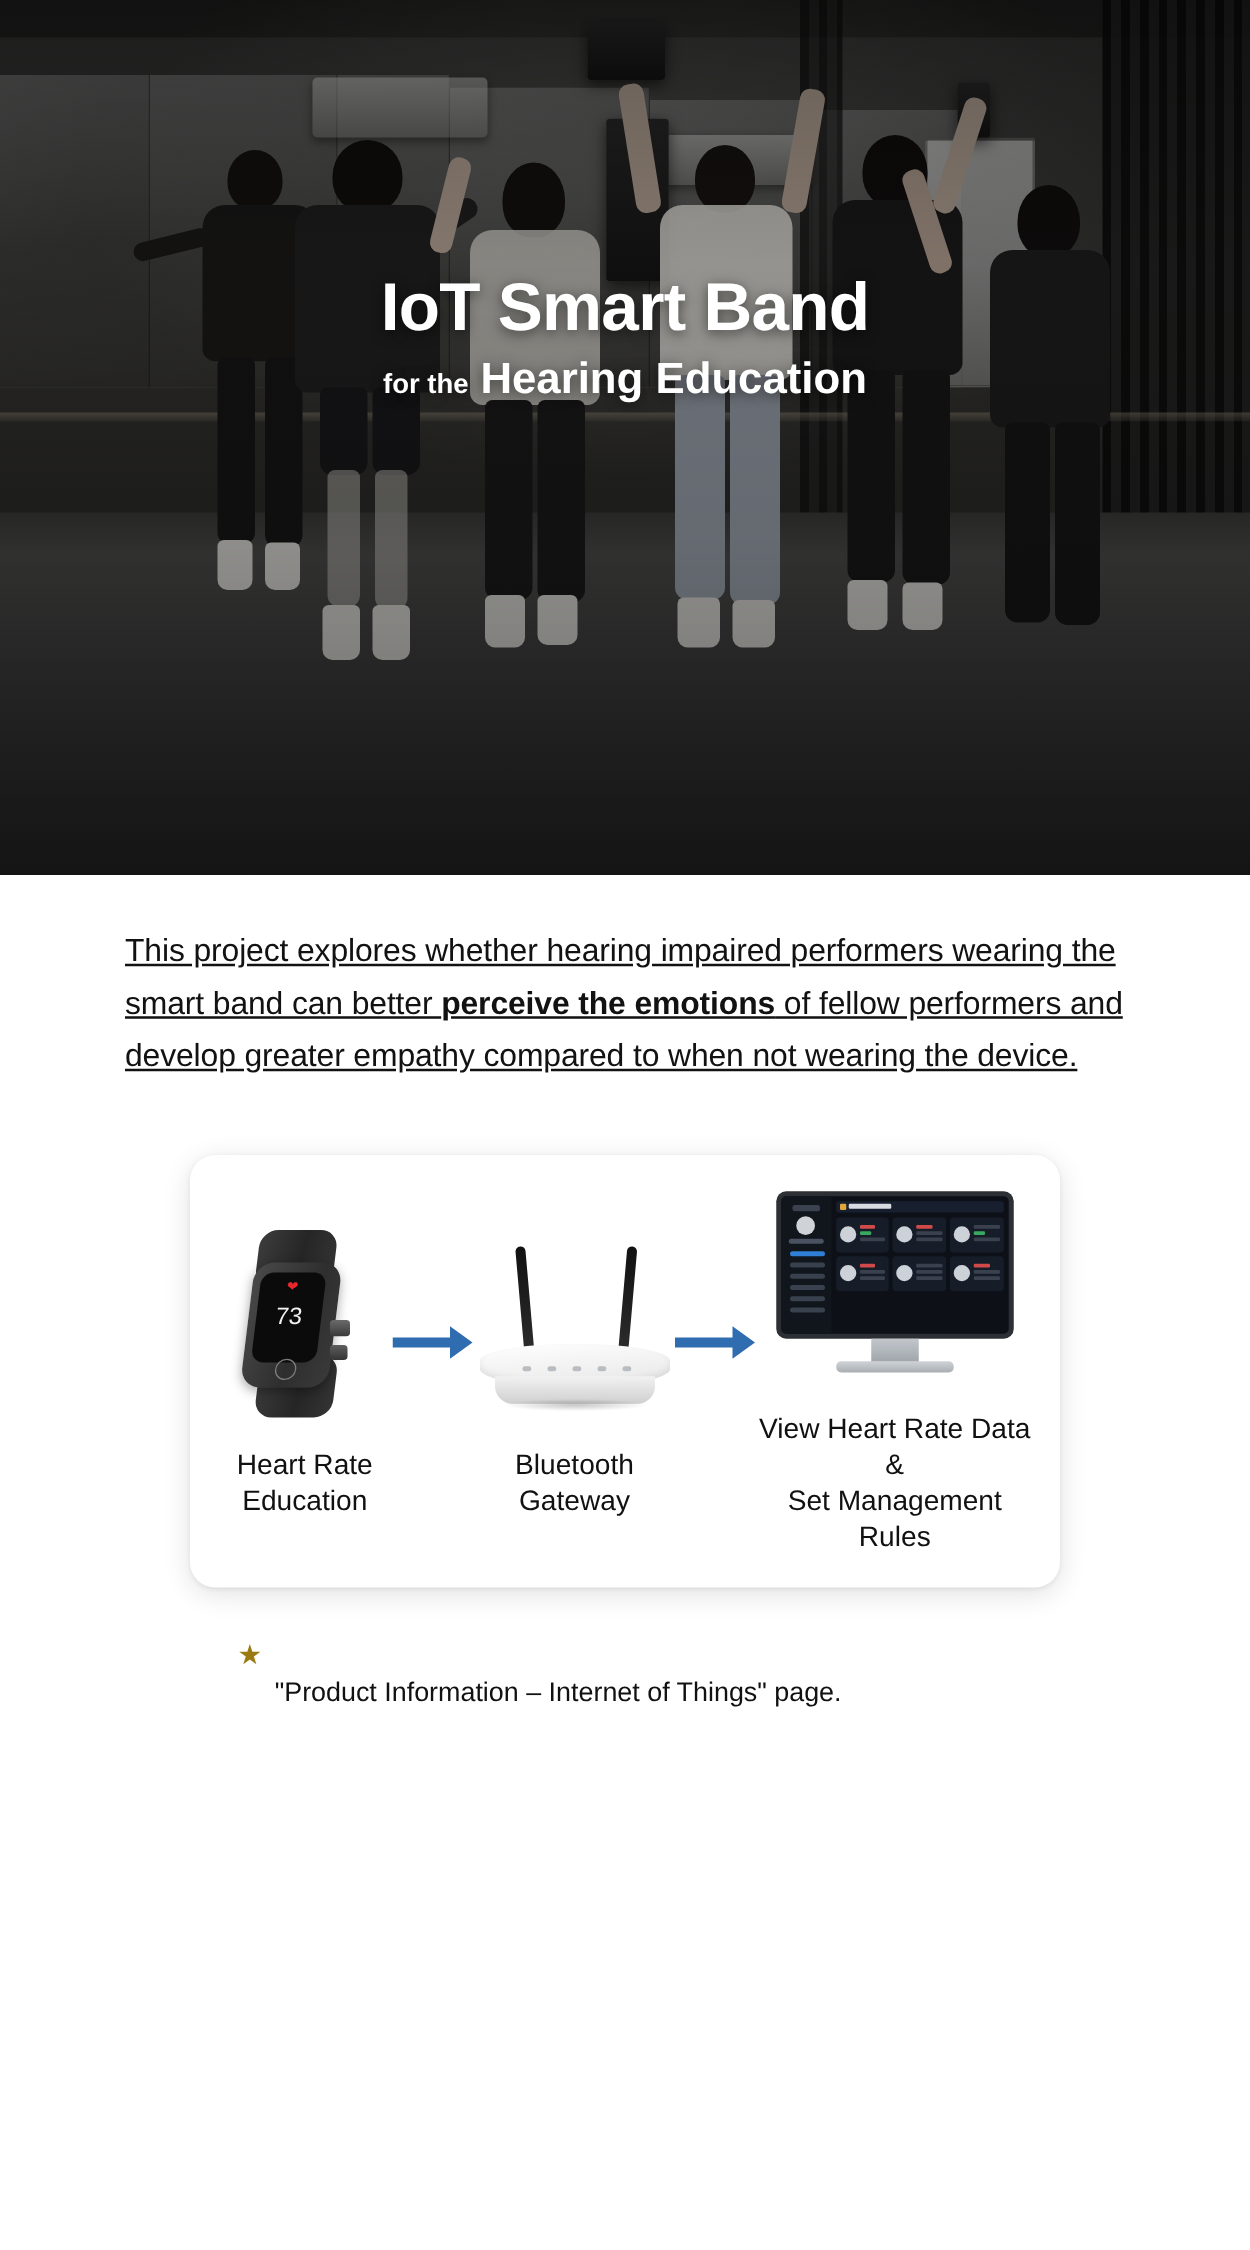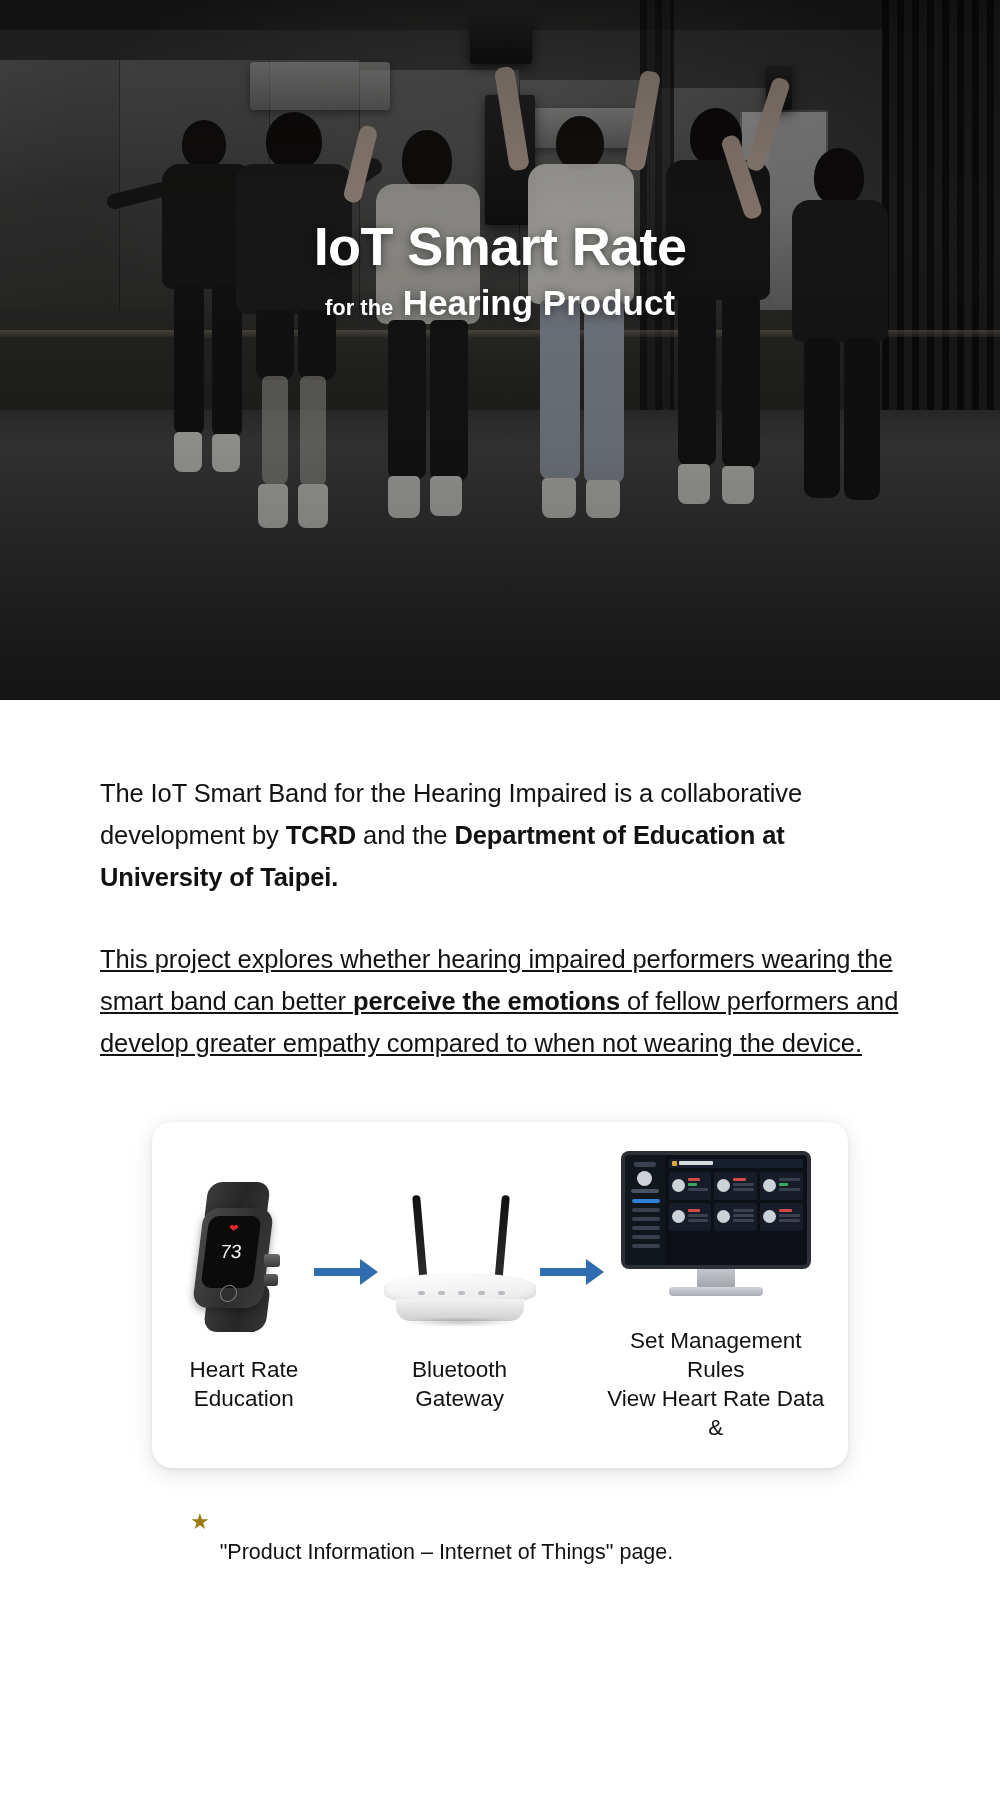--- a/index.html
+++ b/index.html
@@ -365,32 +365,31 @@
       <div class="d-arm" style="left:-44px;top:-16px;width:18px;height:86px;background:#c3a084;transform:rotate(-18deg);"></div>
       <div class="d-leg" style="left:14px;top:190px;width:36px;height:160px;background:#161618;"></div>
       <div class="d-leg" style="left:54px;top:190px;width:36px;height:162px;background:#161618;"></div>
     </div>
 
   </div>
 
   <div class="hero-scrim"></div>
 
   <div class="hero-title-wrap">
-    <div class="hero-title">IoT Smart Rate</div>
+    <div class="hero-title">IoT Smart Band</div>
     <div class="hero-sub">
       <span class="small">for the</span>
-      <span class="big">Hearing Product</span>
+      <span class="big">Hearing Education</span>
     </div>
   </div>
 
 </div>
 
 <div class="content">
 
-  <p class="para para-1" id="para1"><span>The IoT Smart Band for the Hearing Impaired is a collaborative development by </span><b>TCRD</b><span> and the </span><b>Department of Education at University of Taipei.</b></p>
   <p class="para para-2" id="para2"><span>This project explores whether hearing impaired performers wearing the smart band can better </span><b>perceive the emotions</b><span> of fellow performers and develop greater empathy compared to when not wearing the device.</span></p>
 
   <div class="diagram-card">
     <div class="diagram-row">
 
       <div class="stage">
         <div class="stage-art">
           <div class="band">
             <div class="band-strap-top"></div>
             <div class="band-strap-bot"></div>
@@ -515,22 +514,22 @@
                     </div>
                   </div>
                 </div>
               </div>
             </div>
             <div class="mon-neck"></div>
             <div class="mon-foot"></div>
           </div>
         </div>
         <div class="stage-label">
+          <div>View Heart Rate Data &amp;</div>
           <div>Set Management Rules</div>
-          <div>View Heart Rate Data &amp;</div>
         </div>
       </div>
 
     </div>
   </div>
 
   <div class="footnote">
     <span class="fn-star">★</span>
     <span class="fn-text">
       <br>

